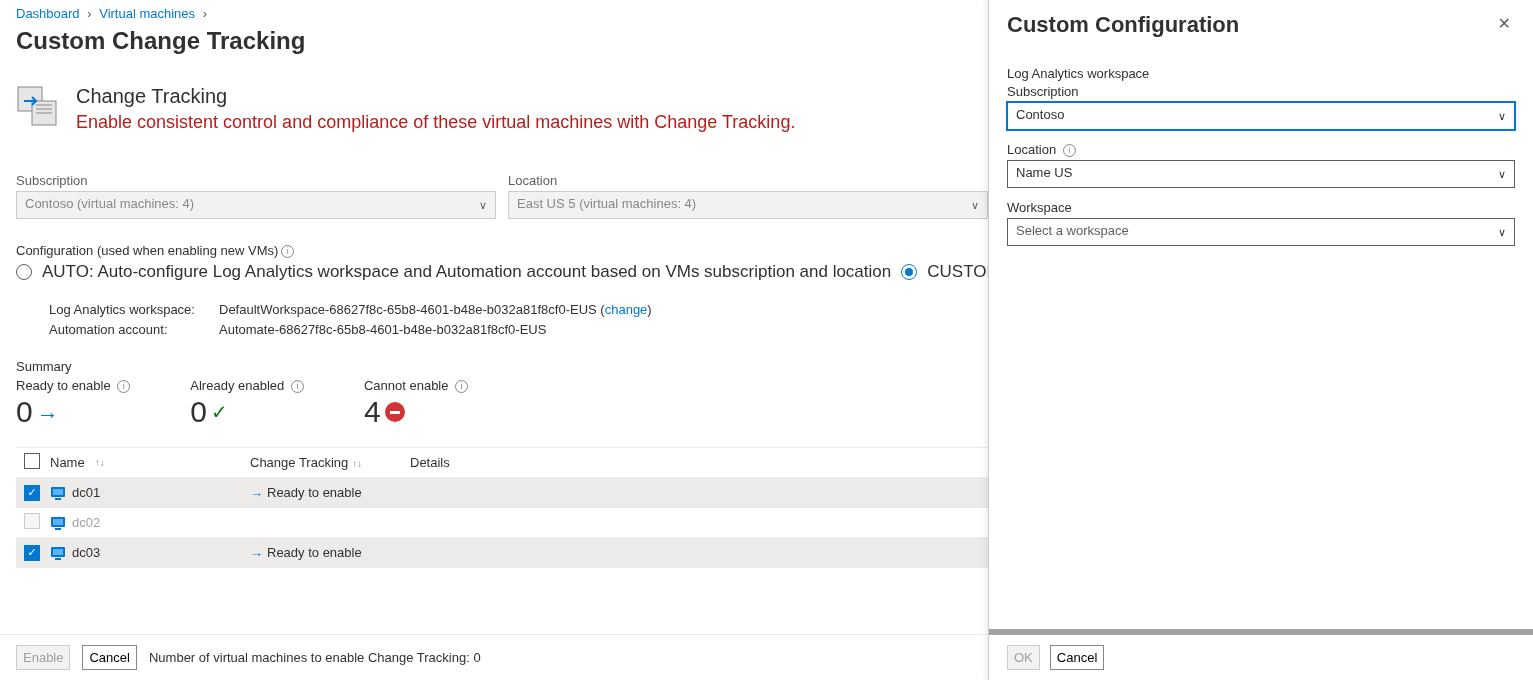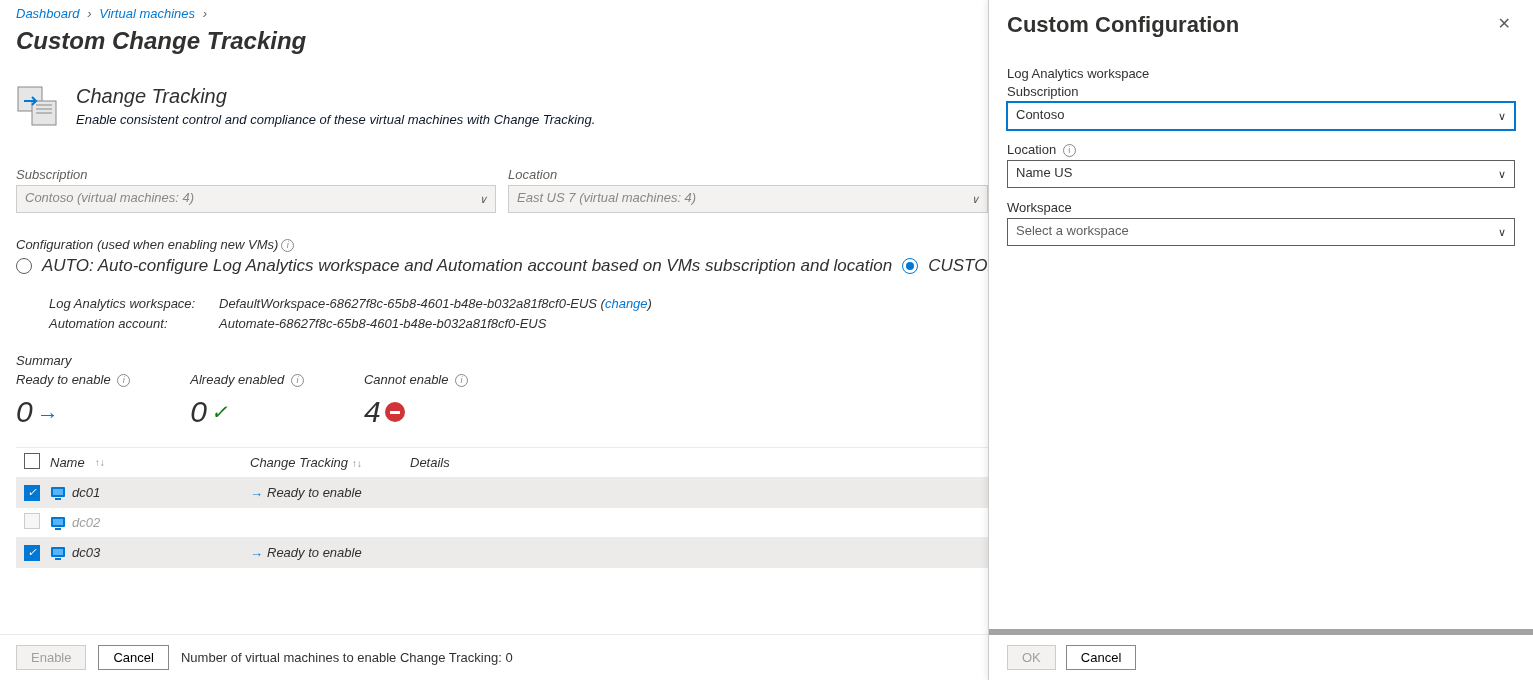--- a/index.html
+++ b/index.html
@@ -1,27 +1,27 @@
 <!DOCTYPE html>
 <html><head>
 <meta charset="utf-8">
 <style>
   * { box-sizing: border-box; margin: 0; padding: 0; }
   body { font-family: "Segoe UI", -apple-system, sans-serif; font-size: 13px; color: #323130; background: #fff; width: 1533px; height: 680px; overflow: hidden; position: relative; }
   a { color: #0078d4; text-decoration: none; }
 
-  .main { padding: 6px 16px 8px 16px; width: 100%; height: 100%; font-style: italic; }
+  .main { padding: 6px 16px 8px 16px; width: 100%; height: 100%; }
   .breadcrumb { font-size: 13px; color: #605e5c; margin-bottom: 6px; }
   .breadcrumb .sep { margin: 0 4px; color: #605e5c; }
   .page-title { font-size: 24px; font-weight: 600; margin-bottom: 30px; }
 
   .feature-header { display: flex; align-items: flex-start; gap: 18px; margin-bottom: 40px; }
   .feature-icon { width: 42px; height: 42px; flex: none; }
   .feature-title { font-size: 20px; font-weight: 400; margin-bottom: 4px; }
-  .feature-desc { font-size: 13px; color: #0f172a; }
+  .feature-desc { font-size: 18px; color: #b91c1c; }
 
   .filter-row { display: flex; gap: 12px; margin-bottom: 24px; }
   .field-group { flex: 1; max-width: 480px; }
   .field-label { font-size: 13px; color: #605e5c; margin-bottom: 3px; display: block; }
   .select { width: 100%; border: 1px solid #ccc; background: #fff; padding: 4px 24px 4px 8px; font-size: 13px; height: 28px; position: relative; color: #605e5c; }
   .select.disabled { background: #f3f2f1; color: #888; }
   .select .chev { position: absolute; right: 8px; top: 50%; transform: translateY(-50%); font-size: 11px; color: #605e5c; }
 
   .config-label { font-size: 13px; margin-bottom: 4px; }
   .info-icon { display: inline-block; width: 13px; height: 13px; border: 1px solid #888; border-radius: 50%; font-size: 9px; line-height: 11px; text-align: center; color: #888; vertical-align: middle; margin-left: 3px; }
@@ -29,21 +29,21 @@
   .radio { width: 16px; height: 16px; border: 1px solid #605e5c; border-radius: 50%; display: inline-flex; align-items: center; justify-content: center; flex: none; }
   .radio.selected { border-color: #0078d4; }
   .radio.selected::after { content: ""; width: 8px; height: 8px; background: #0078d4; border-radius: 50%; }
 
   .kv-row { display: flex; font-size: 13px; line-height: 1.5; margin-left: 33px; }
   .kv-label { width: 170px; color: #323130; }
   .kv-val { color: #323130; }
 
   .summary-title { margin-top: 20px; margin-bottom: 4px; font-size: 13px; }
   .summary-row { display: flex; gap: 60px; margin-bottom: 18px; }
-  .summary-item-label { font-size: 13px; color: #323130; margin-bottom: 8px; }
+  .summary-item-label { font-size: 13px; color: #323130; margin-bottom: 2px; }
   .summary-num { font-size: 30px; font-weight: 300; display: flex; align-items: center; gap: 4px; }
   .arrow-right { color: #0078d4; font-size: 22px; }
   .check-green { color: #107c10; font-size: 20px; }
   .stop-red { width: 20px; height: 20px; background: #d13438; border-radius: 50%; display: inline-flex; align-items: center; justify-content: center; }
   .stop-red::after { content: ""; width: 10px; height: 3px; background: #fff; }
 
   .table { border-top: 1px solid #edebe9; }
   .thead, .trow { display: flex; align-items: center; height: 30px; border-bottom: 1px solid #edebe9; }
   .thead { font-size: 13px; font-weight: 400; color: #323130; }
   .col-check { width: 34px; padding-left: 8px; }
@@ -54,21 +54,21 @@
   .checkbox { width: 16px; height: 16px; border: 1px solid #605e5c; display: inline-flex; align-items: center; justify-content: center; }
   .checkbox.checked { background: #0078d4; border-color: #0078d4; color: #fff; font-size: 11px; }
   .checkbox.disabled { border-color: #ccc; background: #f6f6f6; }
   .vm-icon { width: 16px; height: 16px; }
   .trow.selected { background: #edebe9; }
   .trow .ready { color: #323130; display: flex; align-items: center; gap: 4px; }
   .trow .ready .arr { color: #0078d4; }
   .trow.dim .col-name span { color: #a19f9d; }
 
   .footer { position: absolute; bottom: 0; left: 0; right: 0; border-top: 1px solid #edebe9; padding: 10px 16px; display: flex; align-items: center; gap: 12px; background: #fff; }
-  .btn { border: 1px solid #8a8886; background: #fff; padding: 4px 14px; font-size: 13px; cursor: pointer; }
+  .btn { border: 1px solid #8a8886; background: #fff; padding: 4px 6px; font-size: 13px; cursor: pointer; }
   .btn.disabled { color: #a19f9d; border-color: #ccc; background: #f3f2f1; cursor: default; }
   .footer-text { font-size: 13px; color: #323130; }
 
   
   .panel { position: absolute; top: 0; right: 0; width: 545px; height: 100%; background: #fff; border-left: 1px solid #ccc; box-shadow: -2px 0 6px rgba(0,0,0,0.08); display: flex; flex-direction: column; }
   .panel-head { padding: 12px 18px; display: flex; justify-content: space-between; align-items: flex-start; }
   .panel-title { font-size: 22px; font-weight: 600; }
   .close-x { font-size: 16px; color: #605e5c; cursor: pointer; padding: 2px 4px; }
   .panel-body { padding: 10px 18px; flex: 1; }
   .panel-label { font-size: 13px; color: #323130; margin-bottom: 3px; margin-top: 12px; }
@@ -113,21 +113,21 @@
     <div class="field-group">
       <label class="field-label">Subscription</label>
       <div class="select disabled">
         <span>Contoso (virtual machines: 4)</span>
         <span class="chev">∨</span>
       </div>
     </div>
     <div class="field-group">
       <label class="field-label">Location</label>
       <div class="select disabled">
-        <span>East US 7 (virtual machines: 4)</span>
+        <span>East US 5 (virtual machines: 4)</span>
         <span class="chev">∨</span>
       </div>
     </div>
   </div>
 
   <div class="config-label">
     <span>Configuration (used when enabling new VMs)</span><span class="info-icon">i</span>
   </div>
   <div class="radio-row">
     <span class="radio"></span>

